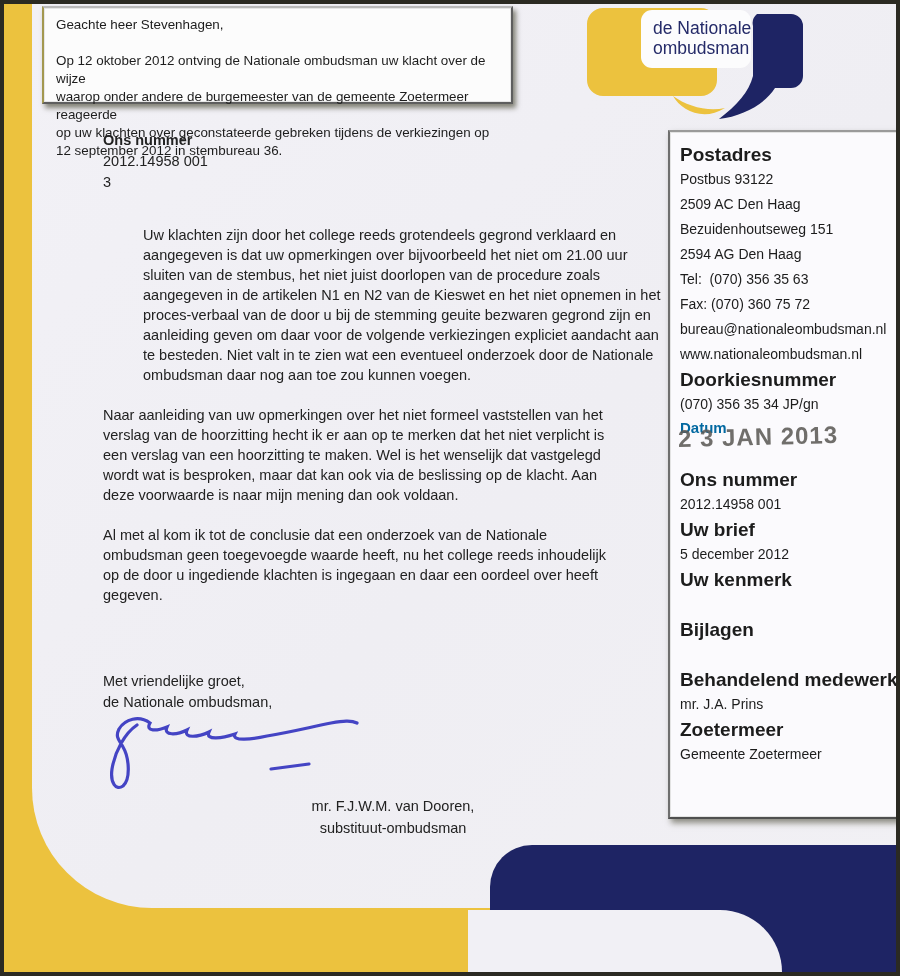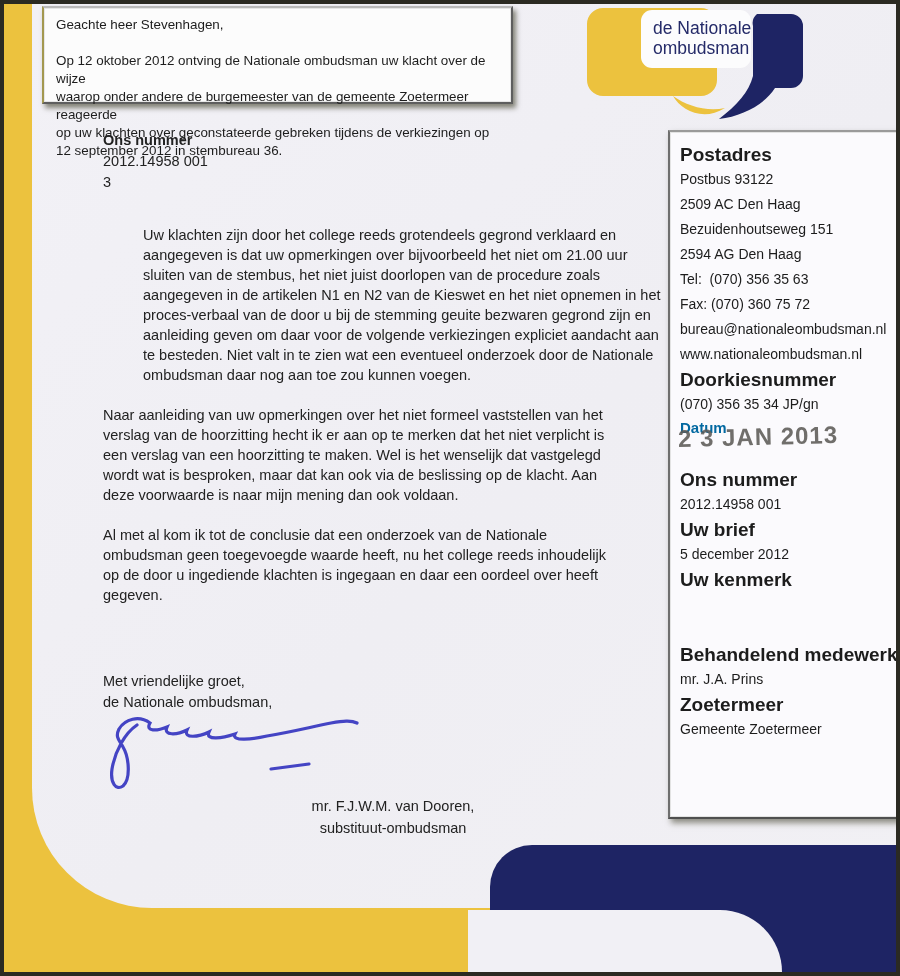--- a/index.html
+++ b/index.html
@@ -122,20 +122,21 @@
       <div class="stamp-block">
         <div class="datum">Datum</div>
         <div class="stamp">2 3 JAN 2013</div>
       </div>
       <div class="side-row b">Ons nummer</div>
       <div class="side-row">2012.14958 001</div>
       <div class="side-row b">Uw brief</div>
       <div class="side-row">5 december 2012</div>
       <div class="side-row b">Uw kenmerk</div>
       <div class="side-gap"></div>
+      <div class="side-row b">Bijlagen</div>
       <div class="side-gap"></div>
       <div class="side-row b">Behandelend medewerker</div>
       <div class="side-row">mr. J.A. Prins</div>
       <div class="side-row b">Zoetermeer</div>
       <div class="side-row">Gemeente Zoetermeer</div>
     </div>
 
     <div class="bodycol">
       <div class="onsblock">
         <div class="lbl">Ons nummer</div>

